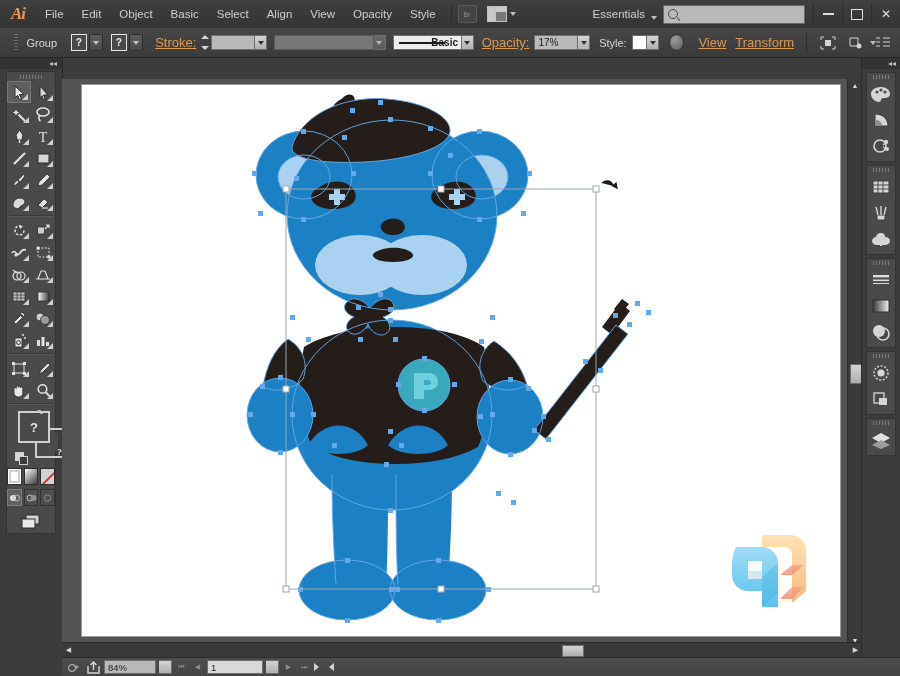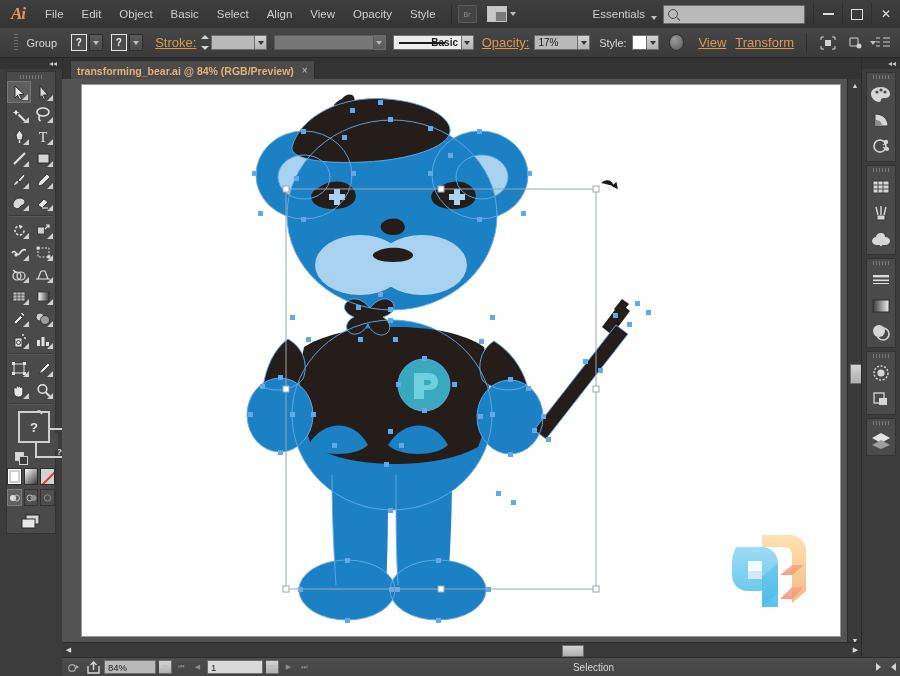--- a/index.html
+++ b/index.html
@@ -375,26 +375,20 @@
     <span class="caret"></span>
     <span class="spacer"></span>
     <span style="margin-right:10px">
       <svg width="14" height="12" viewBox="0 0 14 12">
         <path d="M0 2h4M0 6h4M0 10h4" stroke="#cfcfcf" stroke-width="1.2"></path>
         <path d="M7 2h7M7 6h7M7 10h7" stroke="#cfcfcf" stroke-width="1.2"></path>
       </svg>
     </span>
   </div>
 
-  <div class="tabbar">
-    <div class="doctab">
-      <span>transforming_bear.ai @ 84% (RGB/Preview)</span>
-      <span class="tab-close">×</span>
-    </div>
-  </div>
 
   <div class="toolbar">
     <div class="tb-collapse">◂◂</div>
     <div class="tb-panel">
       <div class="tb-grip">
           <i></i>
         </div>
 
       <div class="tools">
         <div class="tool sel">
@@ -957,19 +951,18 @@
         <i class="caret"></i>
       </span>
     <span class="navbtn">⏮</span>
     <span class="navbtn">◀</span>
     <span class="pagefield">1</span>
     <span class="zoomdrop">
         <i class="caret"></i>
       </span>
     <span class="navbtn">▶</span>
     <span class="navbtn">⏭</span>
-    <span class="sb-status">Selection</span>
     <span class="sb-tri tri-r"></span>
     <span style="width:4px"></span>
     <span class="sb-tri tri-l"></span>
   </div>
 
 </div>
 
 </body></html>

